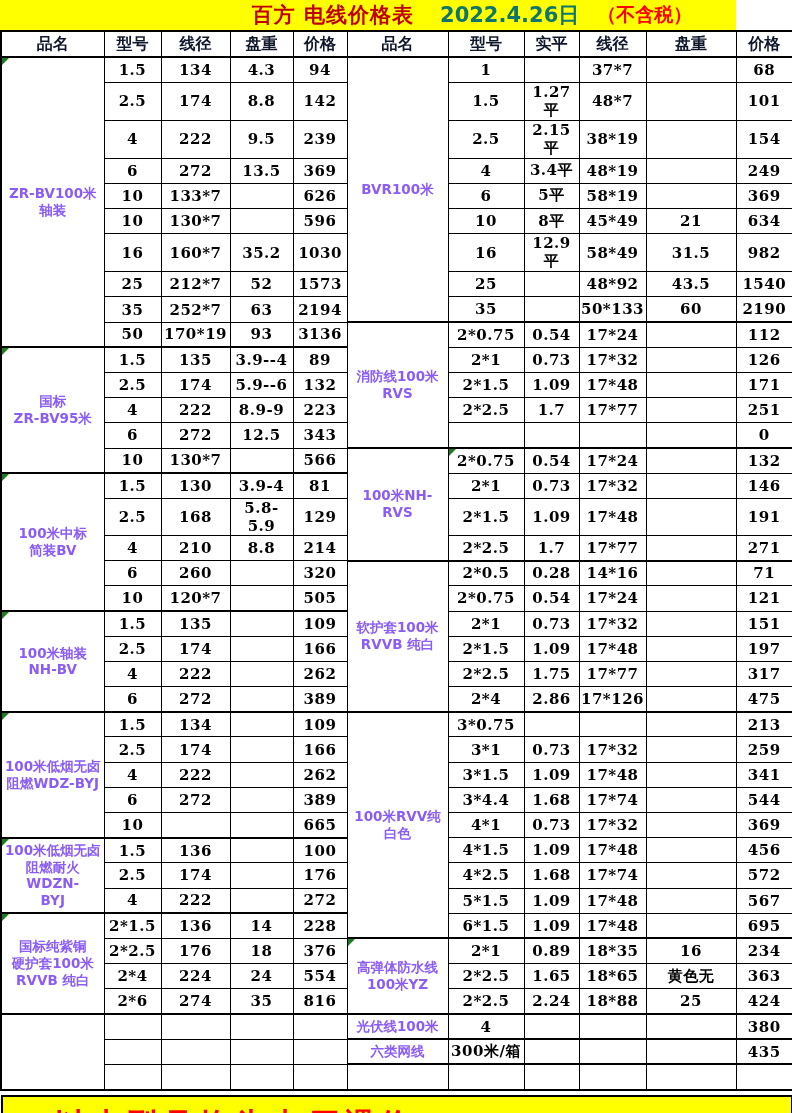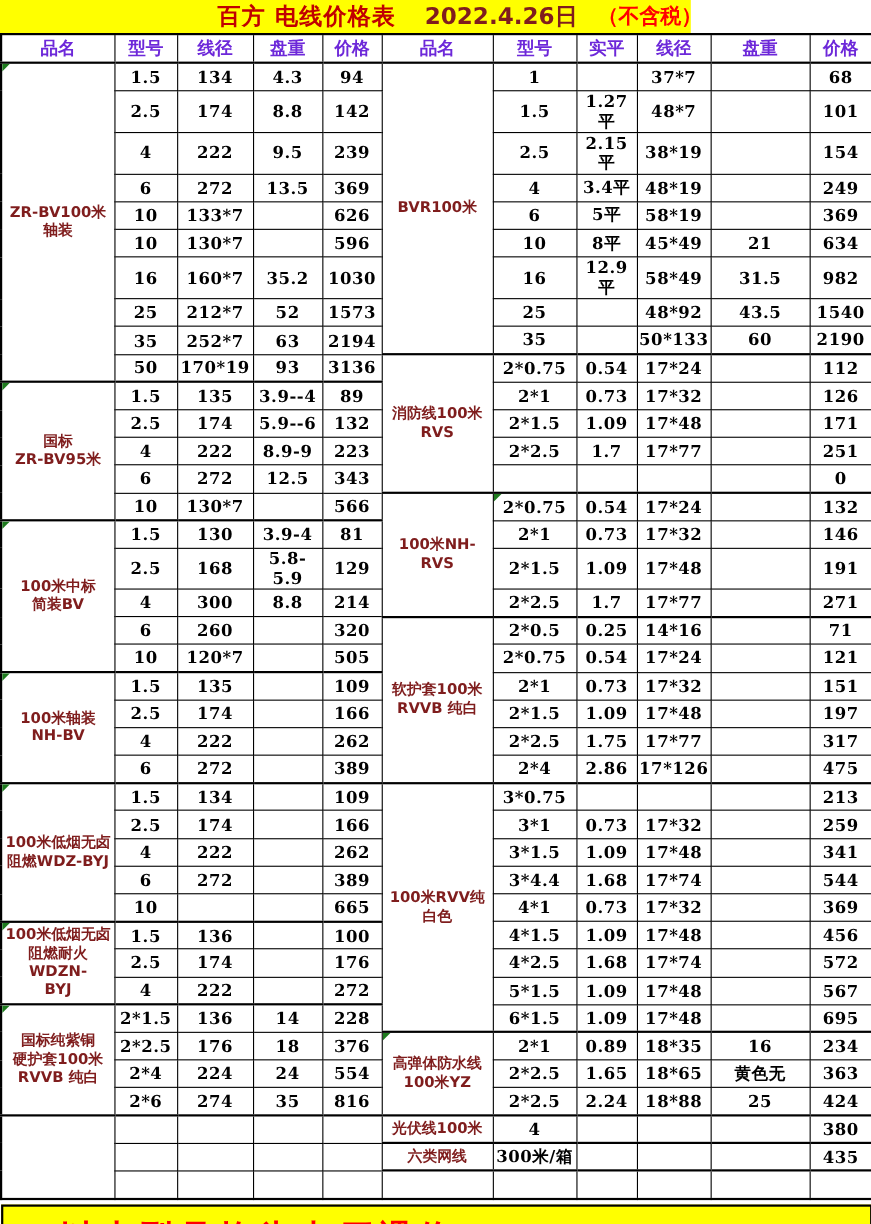--- a/index.html
+++ b/index.html
@@ -5,63 +5,63 @@
   html,body{margin:0;padding:0;background:#ffffff;}
   .page{
     position:relative;
     width:792px;height:1113px;
     background:#ffffff;
     font-family:"DejaVu Sans","Liberation Sans",sans-serif;
     overflow:hidden;
   }
   
   .top-banner{
-    position:absolute;top:0;left:0;width:628px;height:30px;
+    position:absolute;top:0;left:0;width:736px;height:30px;
     background:#FFFF00;
     display:flex;align-items:center;justify-content:center;
     padding-left:208px;box-sizing:border-box;
     white-space:nowrap;
   }
   .top-banner .title{
     color:#C00000;font-weight:bold;font-size:21px;letter-spacing:1px;
   }
   .top-banner .date{
-    color:#7f1d1d;font-weight:bold;font-size:21px;margin-left:26px;
+    color:#0f766e;font-weight:bold;font-size:21px;margin-left:26px;
   }
   .top-banner .tax{
     color:#FF0000;font-weight:bold;font-size:19px;margin-left:18px;
   }
   
   table.price{
     position:absolute;top:30px;left:0;
     width:792px;
     border-collapse:collapse;table-layout:fixed;
     border:2px solid #000;
   }
   table.price th, table.price td{
     border:1px solid #000;
     text-align:center;vertical-align:middle;
     padding:0 1px;overflow:hidden;
   }
   table.price thead tr{height:26px;}
   table.price th{
-    font-size:16px;font-weight:bold;color:#6d28d9;
+    font-size:16px;font-weight:bold;color:#0f172a;
     border-bottom:2px solid #000;
     background:#fff;
     font-family:"DejaVu Sans","Liberation Sans",sans-serif;
   }
   table.price tbody tr{height:25.2px;}
   td.data-cell{
     font-family:"DejaVu Serif","Liberation Serif",serif;
     font-weight:bold;font-size:15px;color:#000;
     letter-spacing:0.5px;
   }
   td.name-cell{
     font-family:"DejaVu Sans","Liberation Sans",sans-serif;
-    font-weight:bold;font-size:13.5px;color:#7f1d1d;
+    font-weight:bold;font-size:13.5px;color:#8b5cf6;
     white-space:pre-line;line-height:1.25;
   }
   .sec-top{border-top:2px solid #000 !important;}
   .gt{position:relative;}
   .gt::before{
     content:"";position:absolute;top:0;left:0;width:0;height:0;
     border-top:7px solid #1E7B1E;border-right:7px solid transparent;
   }
   
   .footer-banner{
@@ -315,38 +315,38 @@
           <td class="data-cell">5.8-5.9</td>
           <td class="data-cell">129</td>
           <td class="data-cell">2*1.5</td>
           <td class="data-cell">1.09</td>
           <td class="data-cell">17*48</td>
           <td class="data-cell"></td>
           <td class="data-cell">191</td>
         </tr>
         <tr>
           <td class="data-cell">4</td>
-          <td class="data-cell">300</td>
+          <td class="data-cell">210</td>
           <td class="data-cell">8.8</td>
           <td class="data-cell">214</td>
           <td class="data-cell">2*2.5</td>
           <td class="data-cell">1.7</td>
           <td class="data-cell">17*77</td>
           <td class="data-cell"></td>
           <td class="data-cell">271</td>
         </tr>
         <tr>
           <td class="data-cell">6</td>
           <td class="data-cell">260</td>
           <td class="data-cell"></td>
           <td class="data-cell">320</td>
           <td rowspan="6" class="name-cell sec-top">软护套100米
 RVVB 纯白</td>
           <td class="data-cell sec-top">2*0.5</td>
-          <td class="data-cell sec-top">0.25</td>
+          <td class="data-cell sec-top">0.28</td>
           <td class="data-cell sec-top">14*16</td>
           <td class="data-cell sec-top"></td>
           <td class="data-cell sec-top">71</td>
         </tr>
         <tr>
           <td class="data-cell">10</td>
           <td class="data-cell">120*7</td>
           <td class="data-cell"></td>
           <td class="data-cell">505</td>
           <td class="data-cell">2*0.75</td>

